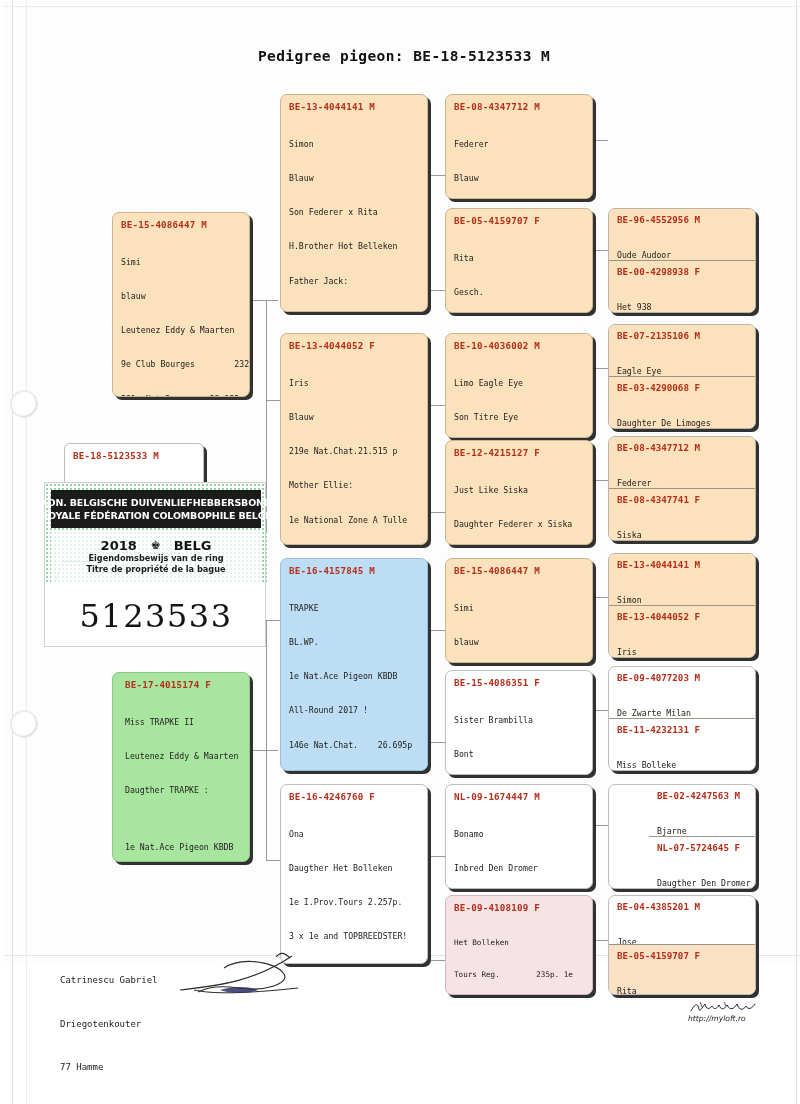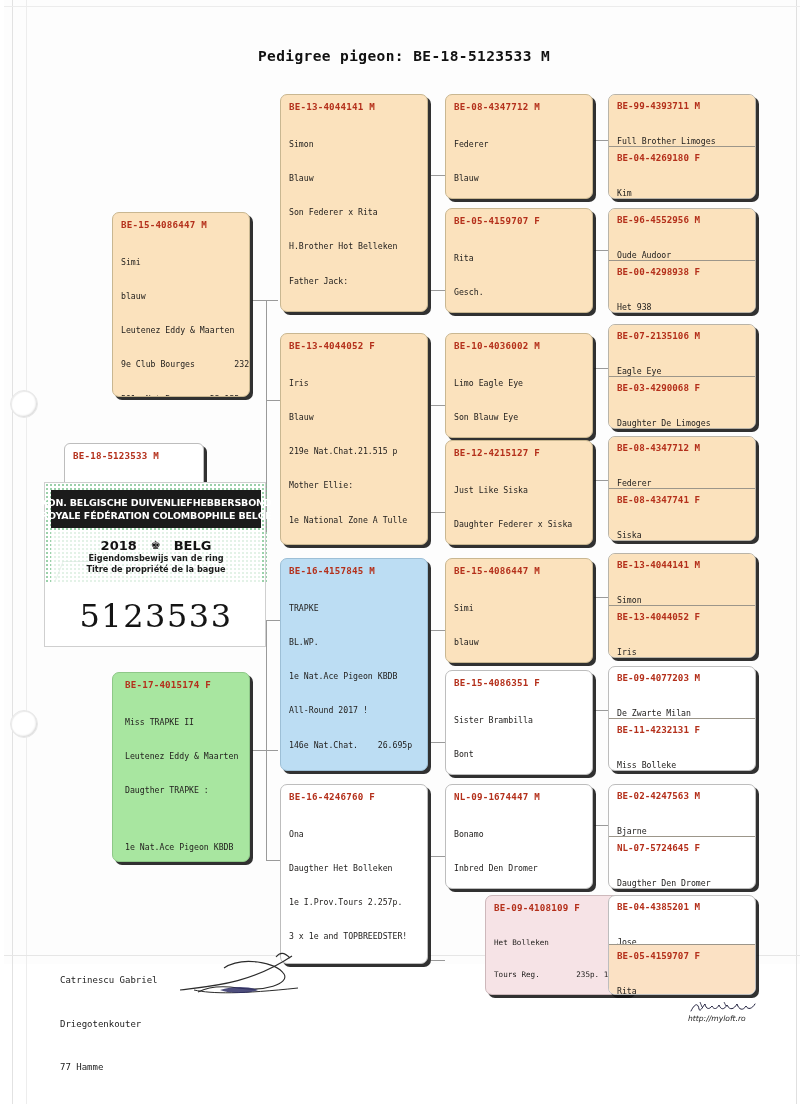--- a/index.html
+++ b/index.html
@@ -327,21 +327,21 @@
       
       
       
     </div>
   </div>
 
   <div class="card tan" style="left:441px;top:333px;width:148px;height:105px;">
     <div class="card-id">BE-10-4036002 M</div>
     <div class="card-lines">
       <div>Limo Eagle Eye</div>
-      <div>Son Blauw Eye</div>
+      <div>Son Titre Eye</div>
       
       
       
       
     </div>
   </div>
 
   <div class="card tan" style="left:441px;top:440px;width:148px;height:105px;">
     <div class="card-id">BE-12-4215127 F</div>
     <div class="card-lines">
@@ -383,48 +383,32 @@
     <div class="card-lines">
       <div>Bonamo</div>
       <div>Inbred Den Dromer</div>
       
       
       
       
     </div>
   </div>
 
-  <div class="card pink" style="left:441px;top:895px;width:148px;height:100px;margin-left:40px;">
+  <div class="card pink" style="left:441px;top:895px;width:148px;height:100px;">
     <div class="card-id">BE-09-4108109 F</div>
     <div class="card-lines" style="font-size:7.6px;line-height:10.6px;">
       <div>Het Bolleken</div>
       <div>Tours Reg.        235p. 1e</div>
       
       
       
       
     </div>
   </div>
 
-  <div class="splitbox" style="left:604px;top:94px;width:148px;height:105px;">
-    <div class="half top tanfill">
-      <div class="mini-id">BE-99-4393711 M</div>
-      <div class="mini-lines">
-        <div>Full Brother Limoges</div>
-        
-      </div>
-    </div>
-    <div class="half tanfill">
-      <div class="mini-id">BE-04-4269180 F</div>
-      <div class="mini-lines">
-        <div>Kim</div>
-        
-      </div>
-    </div>
-  </div>
 
   <div class="splitbox" style="left:604px;top:208px;width:148px;height:105px;">
     <div class="half top tanfill">
       <div class="mini-id">BE-96-4552956 M</div>
       <div class="mini-lines">
         <div>Oude Audoor</div>
       </div>
     </div>
     <div class="half tanfill">
       <div class="mini-id">BE-00-4298938 F</div>
@@ -495,21 +479,21 @@
     </div>
     <div class="half">
       <div class="mini-id">BE-11-4232131 F</div>
       <div class="mini-lines">
         <div>Miss Bolleke</div>
         
       </div>
     </div>
   </div>
 
-  <div class="splitbox white" style="left:604px;top:784px;width:148px;height:105px;">
+  <div class="splitbox white" style="left:604px;top:784px;width:148px;height:105px;padding-left:40px;">
     <div class="half top">
       <div class="mini-id">BE-02-4247563 M</div>
       <div class="mini-lines">
         <div>Bjarne</div>
         
       </div>
     </div>
     <div class="half">
       <div class="mini-id">NL-07-5724645 F</div>
       <div class="mini-lines">

